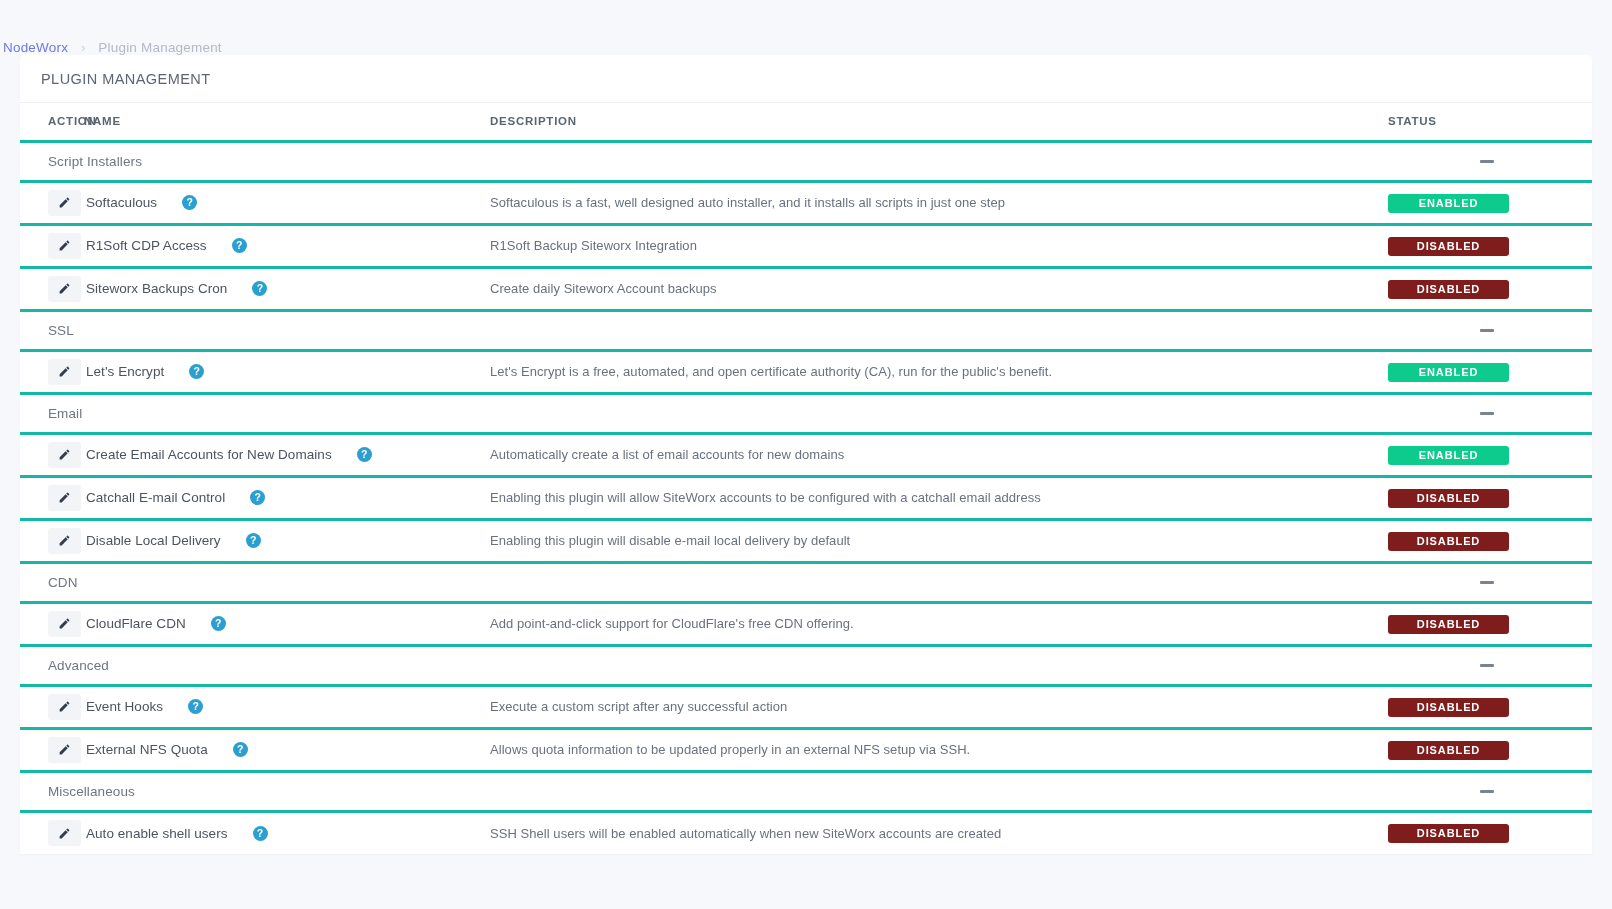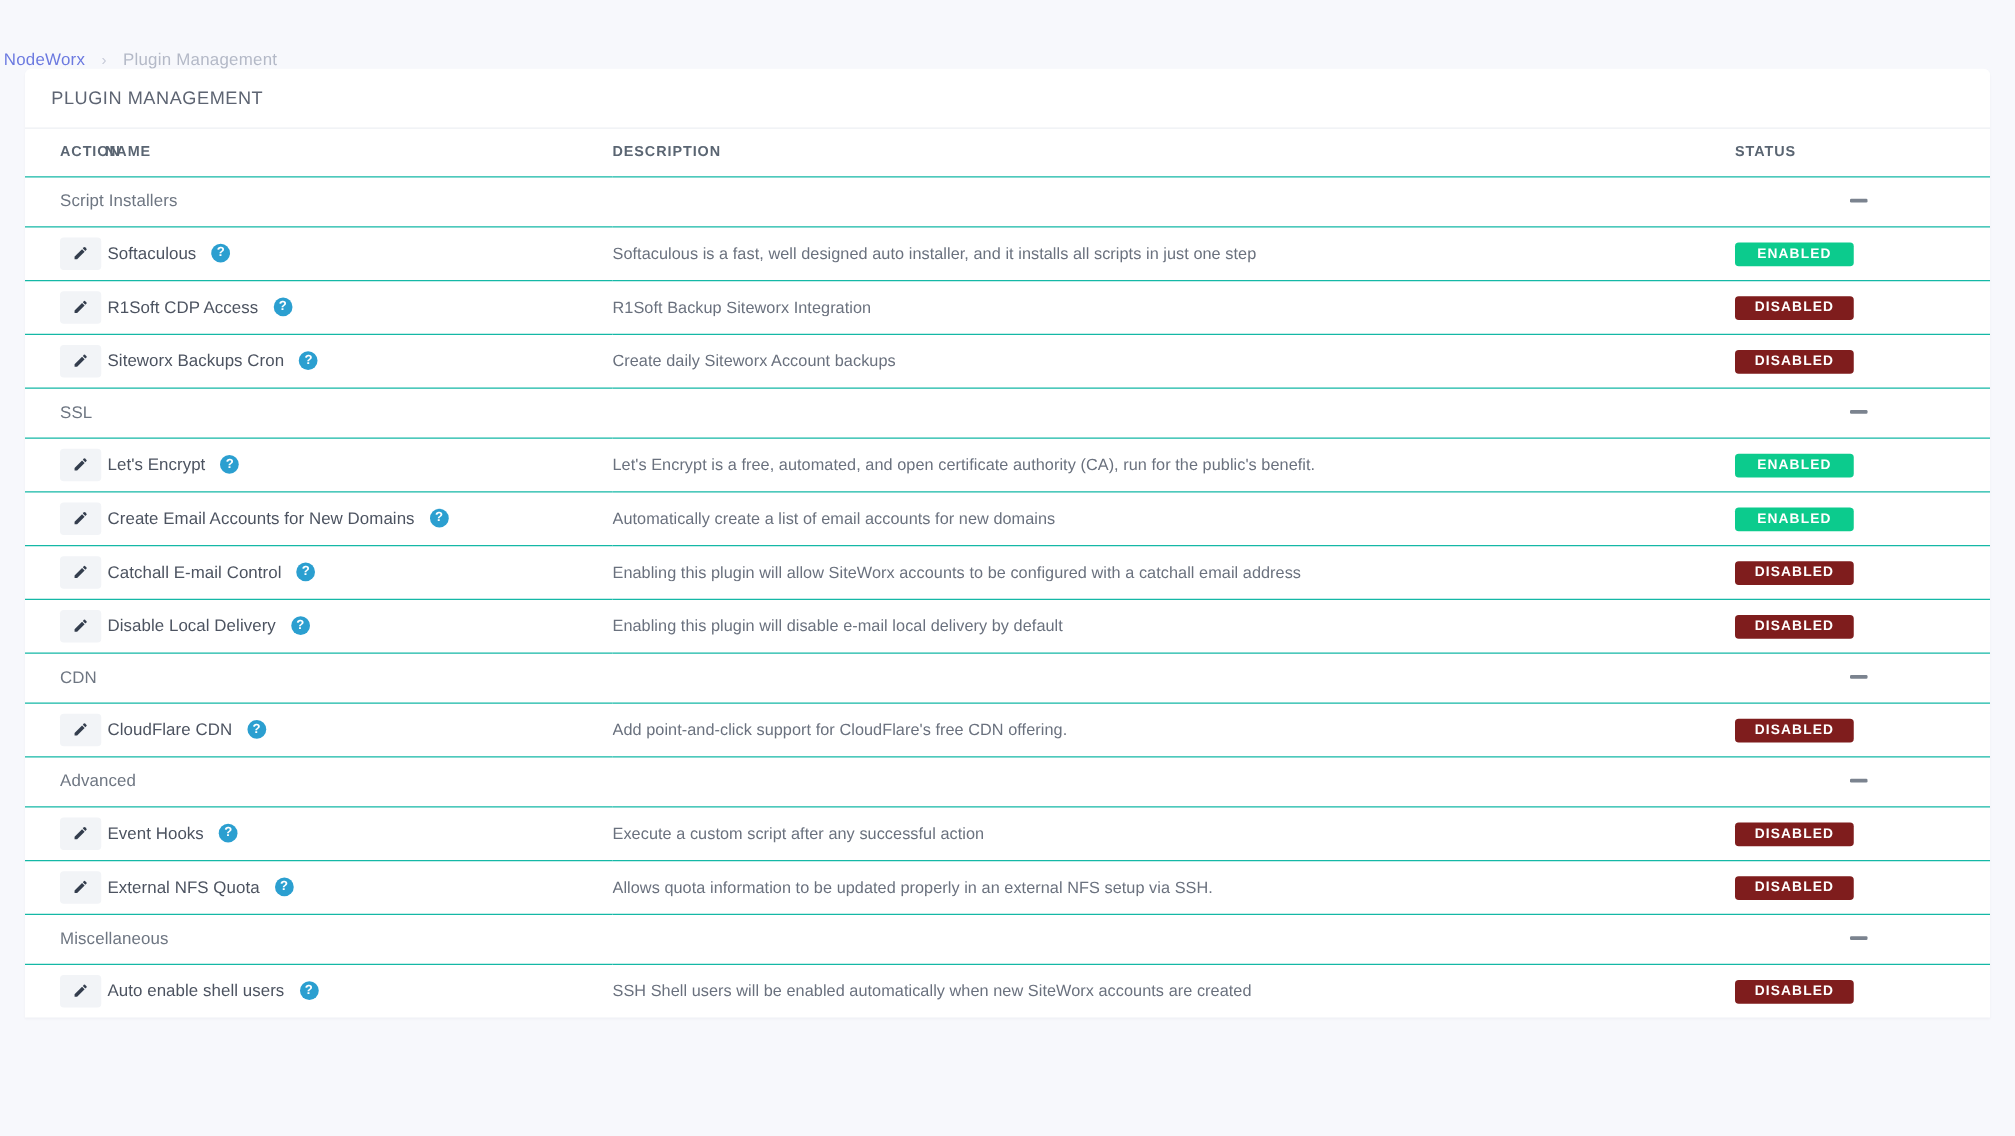--- a/index.html
+++ b/index.html
@@ -73,21 +73,21 @@
     font-weight: 700;
     letter-spacing: .75px;
     color: #5a6572;
     text-align: left;
     vertical-align: middle;
     padding: 0;
   }
   thead th.action-h  { padding-left: 28px; }
   thead th.status-h  { padding-left: 0; }
 
-  tbody tr { border-top: 1px solid #14b8a6; }
+  tbody tr { border-top: 3px solid #14b8a6; }
 
   
   tr.section-row td {
     height: 40px;
     vertical-align: middle;
     padding: 0;
   }
   .section-label {
     font-size: 13.5px;
     color: #6e7682;
@@ -124,21 +124,21 @@
     align-items: center;
     justify-content: center;
     cursor: pointer;
     padding: 0;
   }
   .edit-btn svg { display: block; }
 
   .name-cell-inner {
     display: flex;
     align-items: flex-start;
-    gap: 12px;
+    gap: 25px;
     padding-left: 2px;
   }
   .plugin-name {
     font-size: 13.5px;
     color: #4c5360;
     letter-spacing: .05px;
     white-space: nowrap;
   }
   .help-icon {
     width: 15px;
@@ -161,21 +161,21 @@
     letter-spacing: .05px;
     white-space: nowrap;
     overflow: hidden;
     text-overflow: ellipsis;
     display: block;
   }
 
   .status-cell { text-align: left; }
   .badge {
     display: inline-block;
-    width: 95px;
+    width: 121px;
     height: 19px;
     line-height: 19px;
     border-radius: 3px;
     text-align: center;
     font-size: 11px;
     font-weight: 700;
     letter-spacing: .9px;
     color: #ffffff;
     cursor: pointer;
   }
@@ -292,20 +292,24 @@
             <span class="name-cell-inner">
               <span class="plugin-name">Let's Encrypt</span>
               <span class="help-icon">?</span>
             </span>
           </td>
           <td>
             <span class="desc-text">Let's Encrypt is a free, automated, and open certificate authority (CA), run for the public's benefit.</span>
           </td>
           <td class="status-cell"><span class="badge enabled">ENABLED</span></td>
         </tr>
+        <tr class="section-row">
+          <td colspan="3"><span class="section-label">Email</span></td>
+          <td class="collapse-cell"><span class="minus-icon"></span></td>
+        </tr>
         <tr class="plugin-row">
           <td><button class="edit-btn">
               <span>
                 <svg width="13" height="13" viewBox="0 0 24 24" aria-hidden="true">
                   <path fill="#333d4d" d="M20.7 5.6l-2.3-2.3a1 1 0 0 0-1.4 0l-1.8 1.8 3.7 3.7 1.8-1.8a1 1 0 0 0 0-1.4z"></path>
                   <path fill="#333d4d" d="M3 17.2V21h3.8L17.9 9.9l-3.8-3.8L3 17.2z"></path>
                 </svg>
               </span>
             </button></td>
           <td>

